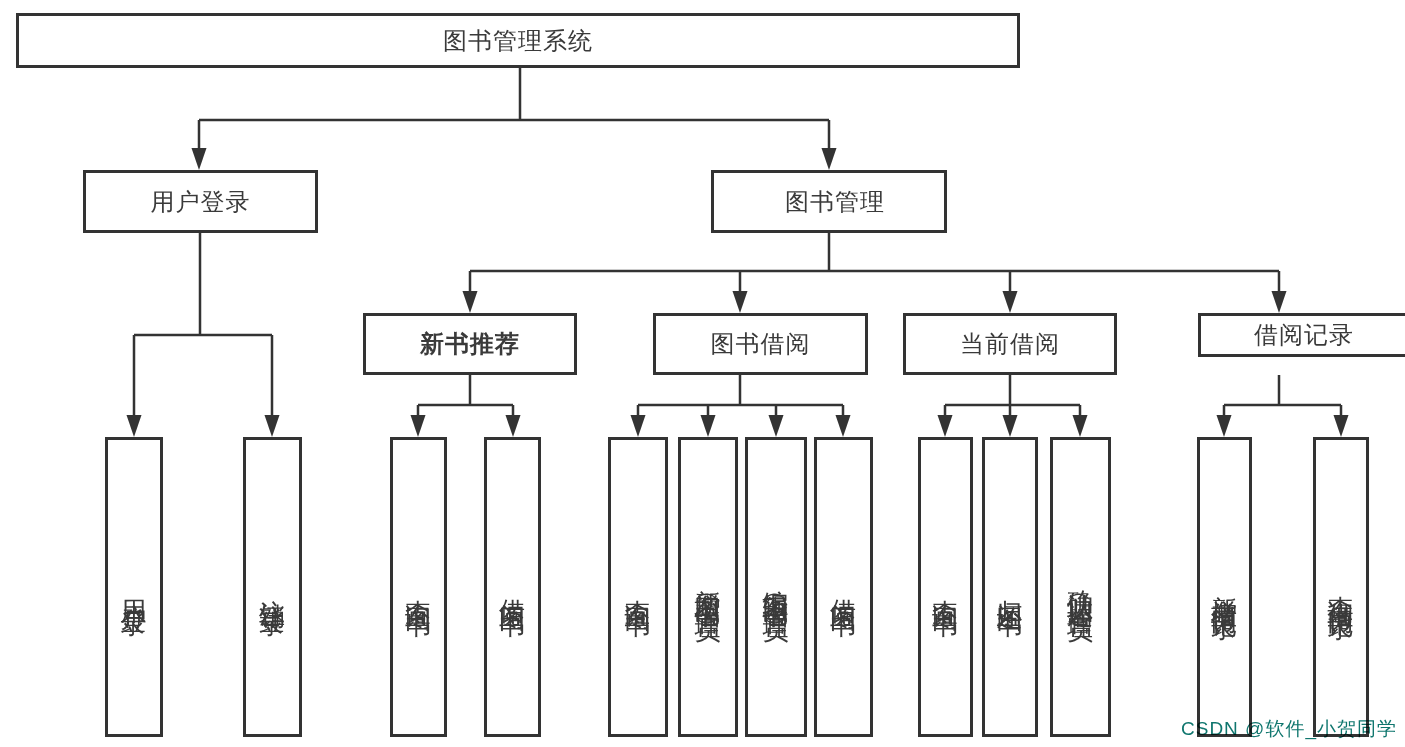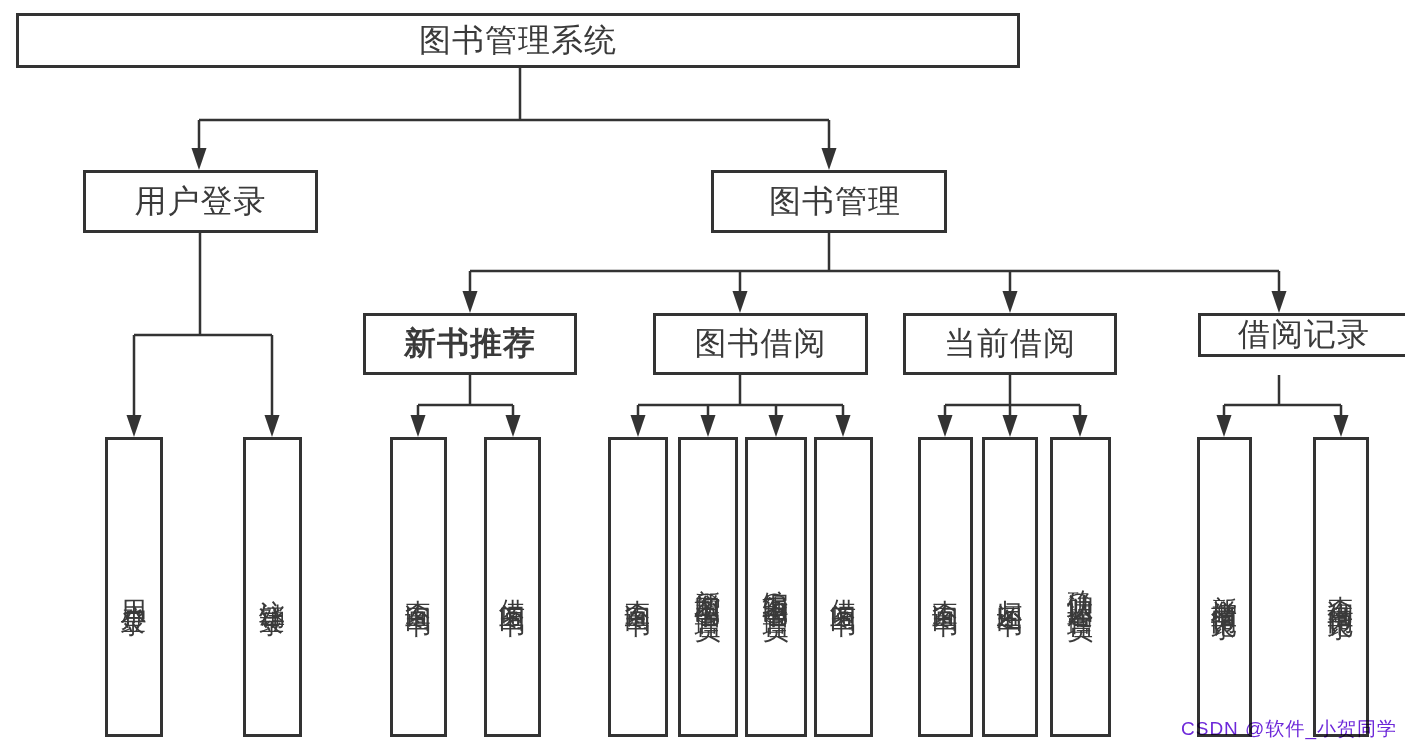--- a/index.html
+++ b/index.html
@@ -15,35 +15,35 @@
     position:absolute;
     box-sizing:border-box;
     background:#ffffff;
     border:3px solid #333333;
     color:#3a3a3a;
     display:flex;
     align-items:center;
     justify-content:center;
     z-index:1;
   }
-  .hbox{font-size:32px;letter-spacing:1px;white-space:nowrap;}
+  .hbox{font-size:24px;letter-spacing:1px;white-space:nowrap;}
   .vbox{
     writing-mode:vertical-rl;
     text-orientation:mixed;
     font-size:26px;
     letter-spacing:4px;
     line-height:1;
   }
   .watermark{
     position:absolute;
     left:1181px;top:716px;
     z-index:5;
     font-size:19px;
     letter-spacing:1px;
-    color:#6d28d9;
+    color:#0f766e;
     mix-blend-mode:multiply;
     white-space:nowrap;
   }
 </style>
 </head>
 <body>
 
 <div class="canvas">
 
   <svg class="wires" width="1405" height="747" viewBox="0 0 1405 747">

